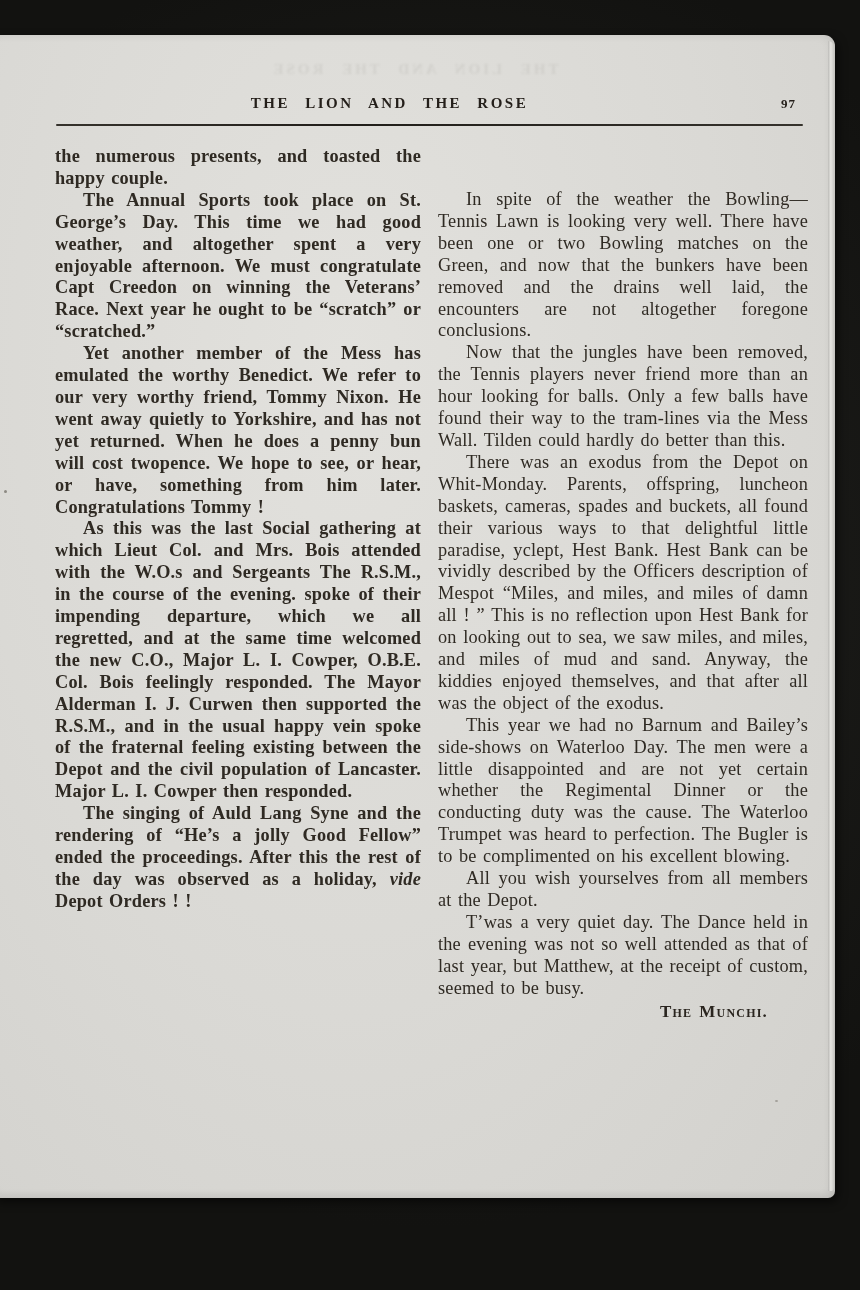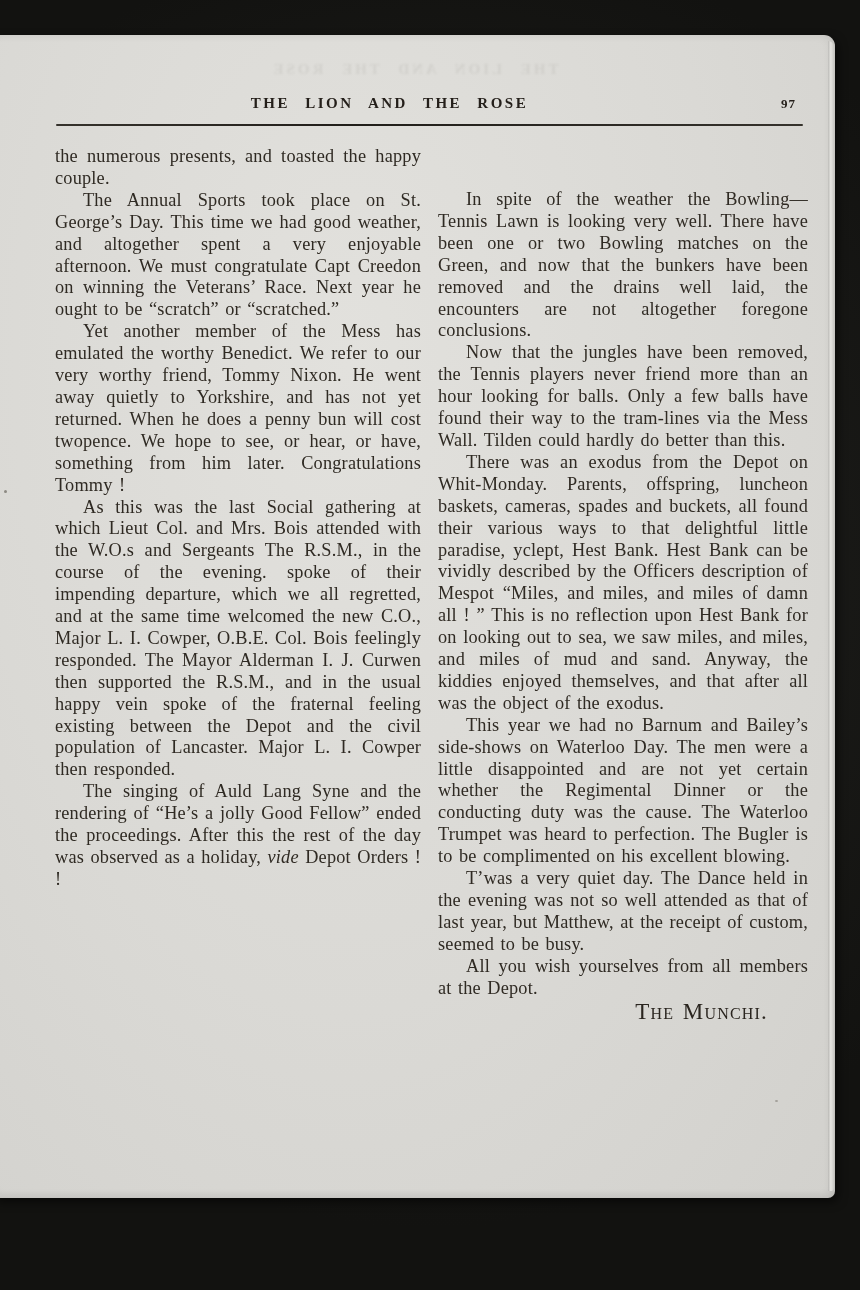--- a/index.html
+++ b/index.html
@@ -39,28 +39,28 @@
   .header-rule{
     position:absolute;top:89px;left:62px;width:747px;height:2px;
     background:linear-gradient(to right,#35322c, #211e1a 40%, #35322c);
     border-radius:1px;
   }
   .col{
     position:absolute;top:111px;
     font-size:18.3px;line-height:21.9px;color:#2f2a23;
     text-align:justify;letter-spacing:0.2px;word-spacing:1.6px;
   }
-  .col-left{left:61px;width:366px;}
+  .col-left{left:61px;width:366px;font-weight:bold;}
   .col-right{left:444px;width:370px;margin-top:43px;}
   .para{margin:0;text-indent:28px;}
   .para.no-indent{text-indent:0;}
   .italic{font-style:italic;}
   .signature{
     margin:1px 0 0 0;text-align:right;padding-right:40px;
-    font-variant:small-caps;font-weight:normal;letter-spacing:1.2px;font-size:23px;
+    font-variant:small-caps;font-weight:bold;letter-spacing:1.2px;font-size:17px;
     color:#2a251f;
   }
   .speck{position:absolute;border-radius:50%;background:#8d8a83;}
   .speck1{left:10px;top:455px;width:3px;height:3px;}
   .speck2{left:781px;top:1065px;width:3px;height:2px;opacity:.7;}
 </style>
 </head>
 <body>
 
 <div class="page">
@@ -81,20 +81,20 @@
     <p class="para">Yet another member of the Mess has emulated the worthy Benedict. We refer to our very worthy friend, Tommy Nixon.  He went away quietly to Yorkshire, and has not yet returned.  When he does a penny bun will cost twopence.  We hope to see, or hear, or have, something from him later.  Congratulations Tommy !</p>
     <p class="para">As this was the last Social gathering at which Lieut Col. and Mrs. Bois attended with the W.O.s and Sergeants  The R.S.M., in the course of the evening. spoke of their impending departure, which we all regretted, and at the same time welcomed the new C.O., Major L. I. Cowper, O.B.E.  Col. Bois feelingly responded.  The Mayor Alderman I. J. Curwen then supported the R.S.M., and in the usual happy vein spoke of the fraternal feeling existing between the Depot and the civil population of Lancaster.  Major L. I. Cowper then responded.</p>
     <p class="para"><span>The singing of Auld Lang Syne and the rendering of “He’s a jolly Good Fellow” ended the proceedings.  After this the rest of the day was observed as a holiday, </span><span class="italic">vide</span><span> Depot Orders ! !</span></p>
   </div>
 
   <div class="col col-right">
     <p class="para">In spite of the weather the Bowling—Tennis Lawn is looking very well.  There have been one or two Bowling matches on the Green, and now that the bunkers have been removed and the drains well laid, the encounters are not altogether foregone conclusions.</p>
     <p class="para">Now that the jungles have been removed, the Tennis players never friend more than an hour looking for balls.  Only a few balls have found their way to the tram-lines via the Mess Wall.  Tilden could hardly do better than this.</p>
     <p class="para">There was an exodus from the Depot on Whit-Monday.  Parents, offspring, luncheon baskets, cameras, spades and buckets, all found their various ways to that delightful little paradise, yclept, Hest Bank. Hest Bank can be vividly described by the Officers description of Mespot “Miles, and miles, and miles of damn all ! ”  This is no reflection upon Hest Bank for on looking out to sea, we saw miles, and miles, and miles of mud and sand.  Anyway, the kiddies enjoyed themselves, and that after all was the object of the exodus.</p>
     <p class="para">This year we had no Barnum and Bailey’s side-shows on Waterloo Day.  The men were a little disappointed and are not yet certain whether the Regimental Dinner or the conducting duty was the cause. The Waterloo Trumpet was heard to perfection.  The Bugler is to be complimented on his excellent blowing.</p>
+    <p class="para">All you wish yourselves from all members at the Depot.</p>
     <p class="para">T’was a very quiet day.  The Dance held in the evening was not so well attended as that of last year, but Matthew, at the receipt of custom, seemed to be busy.</p>
-    <p class="para">All you wish yourselves from all members at the Depot.</p>
     <p class="signature">The Munchi.</p>
   </div>
 
   <div class="speck speck1"></div>
   <div class="speck speck2"></div>
 </div>
 
 </body></html>

